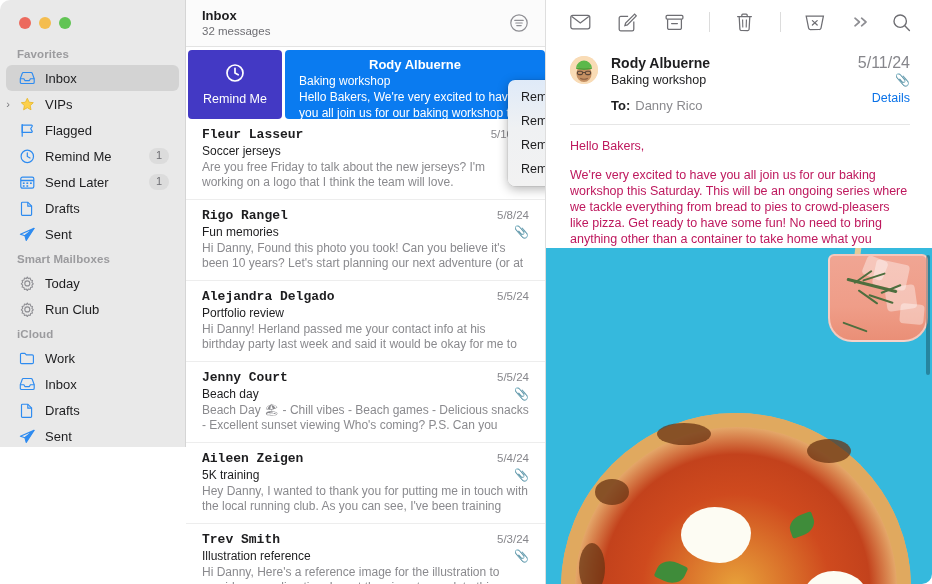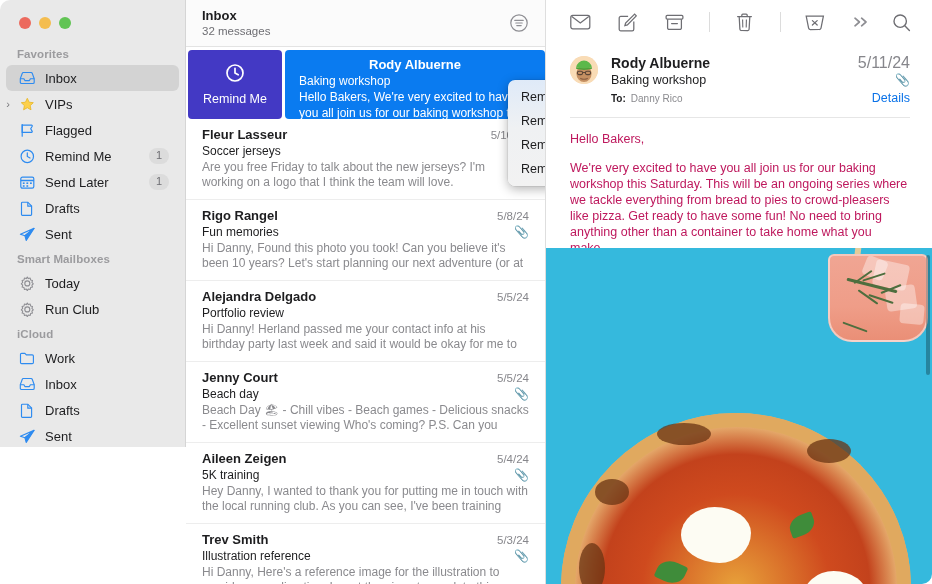--- a/index.html
+++ b/index.html
@@ -144,21 +144,21 @@
   .swipe-msg .sj { font-size: 12px; line-height: 16px; }
   .swipe-msg .pv { font-size: 12px; line-height: 16px; }
 
   
   .msg-row {
     padding: 8px 16px 9px 16px;
     border-bottom: 1px solid #ededed;
     position: relative;
   }
   .msg-top { display: flex; align-items: baseline; }
-  .msg-from { font-size: 13px; font-weight: bold; color: #1d1d1f; flex: 1; }
+  .msg-from { font-size: 13px; font-weight: bold; color: #1d1d1f; flex: 1; font-family: Liberation Mono, monospace; }
   .msg-date { font-size: 11.5px; color: #86868b; }
   .msg-subjline { display: flex; align-items: center; margin-top: 2px; justify-content: center;}
   .msg-subject { font-size: 12px; color: #1d1d1f; flex: 1; }
   .msg-clip { color: #b0b0b4; font-size: 12px; }
   .msg-preview {
     font-size: 12px;
     color: #8a8a8e;
     line-height: 15px;
     margin-top: 2px;
     max-height: 30px;
@@ -223,21 +223,21 @@
     background: #f7d9b5;
     flex: 0 0 28px;
     margin-right: 13px;
     margin-top: 2px;
     position: relative;
     overflow: hidden;
   }
   #hdr-mid { flex: 1; }
   #hdr-from { font-size: 14px; font-weight: bold; color: #1d1d1f; line-height: 18px;}
   #hdr-subject { font-size: 12.5px; color: #1d1d1f; line-height: 17px; }
-  #hdr-toline { font-size: 10px; line-height: 18px; margin-top: 1px;}
+  #hdr-toline { font-size: 13px; line-height: 18px; margin-top: 8px;}
   #hdr-to-label { color: #1d1d1f; font-weight: bold; }
   #hdr-to-value { color: #8a8a8e; margin-left: 5px;}
   #hdr-right { text-align: right; }
   #hdr-date { font-size: 16px; color: #86868b; line-height: 18px;}
   #hdr-clip { font-size: 12px; color: #b0b0b4; line-height: 17px;}
   #hdr-details { font-size: 12.5px; color: #0a72e8; line-height: 18px; }
 
   #hdr-divider {
     height: 1px;
     background: #e6e6e6;

